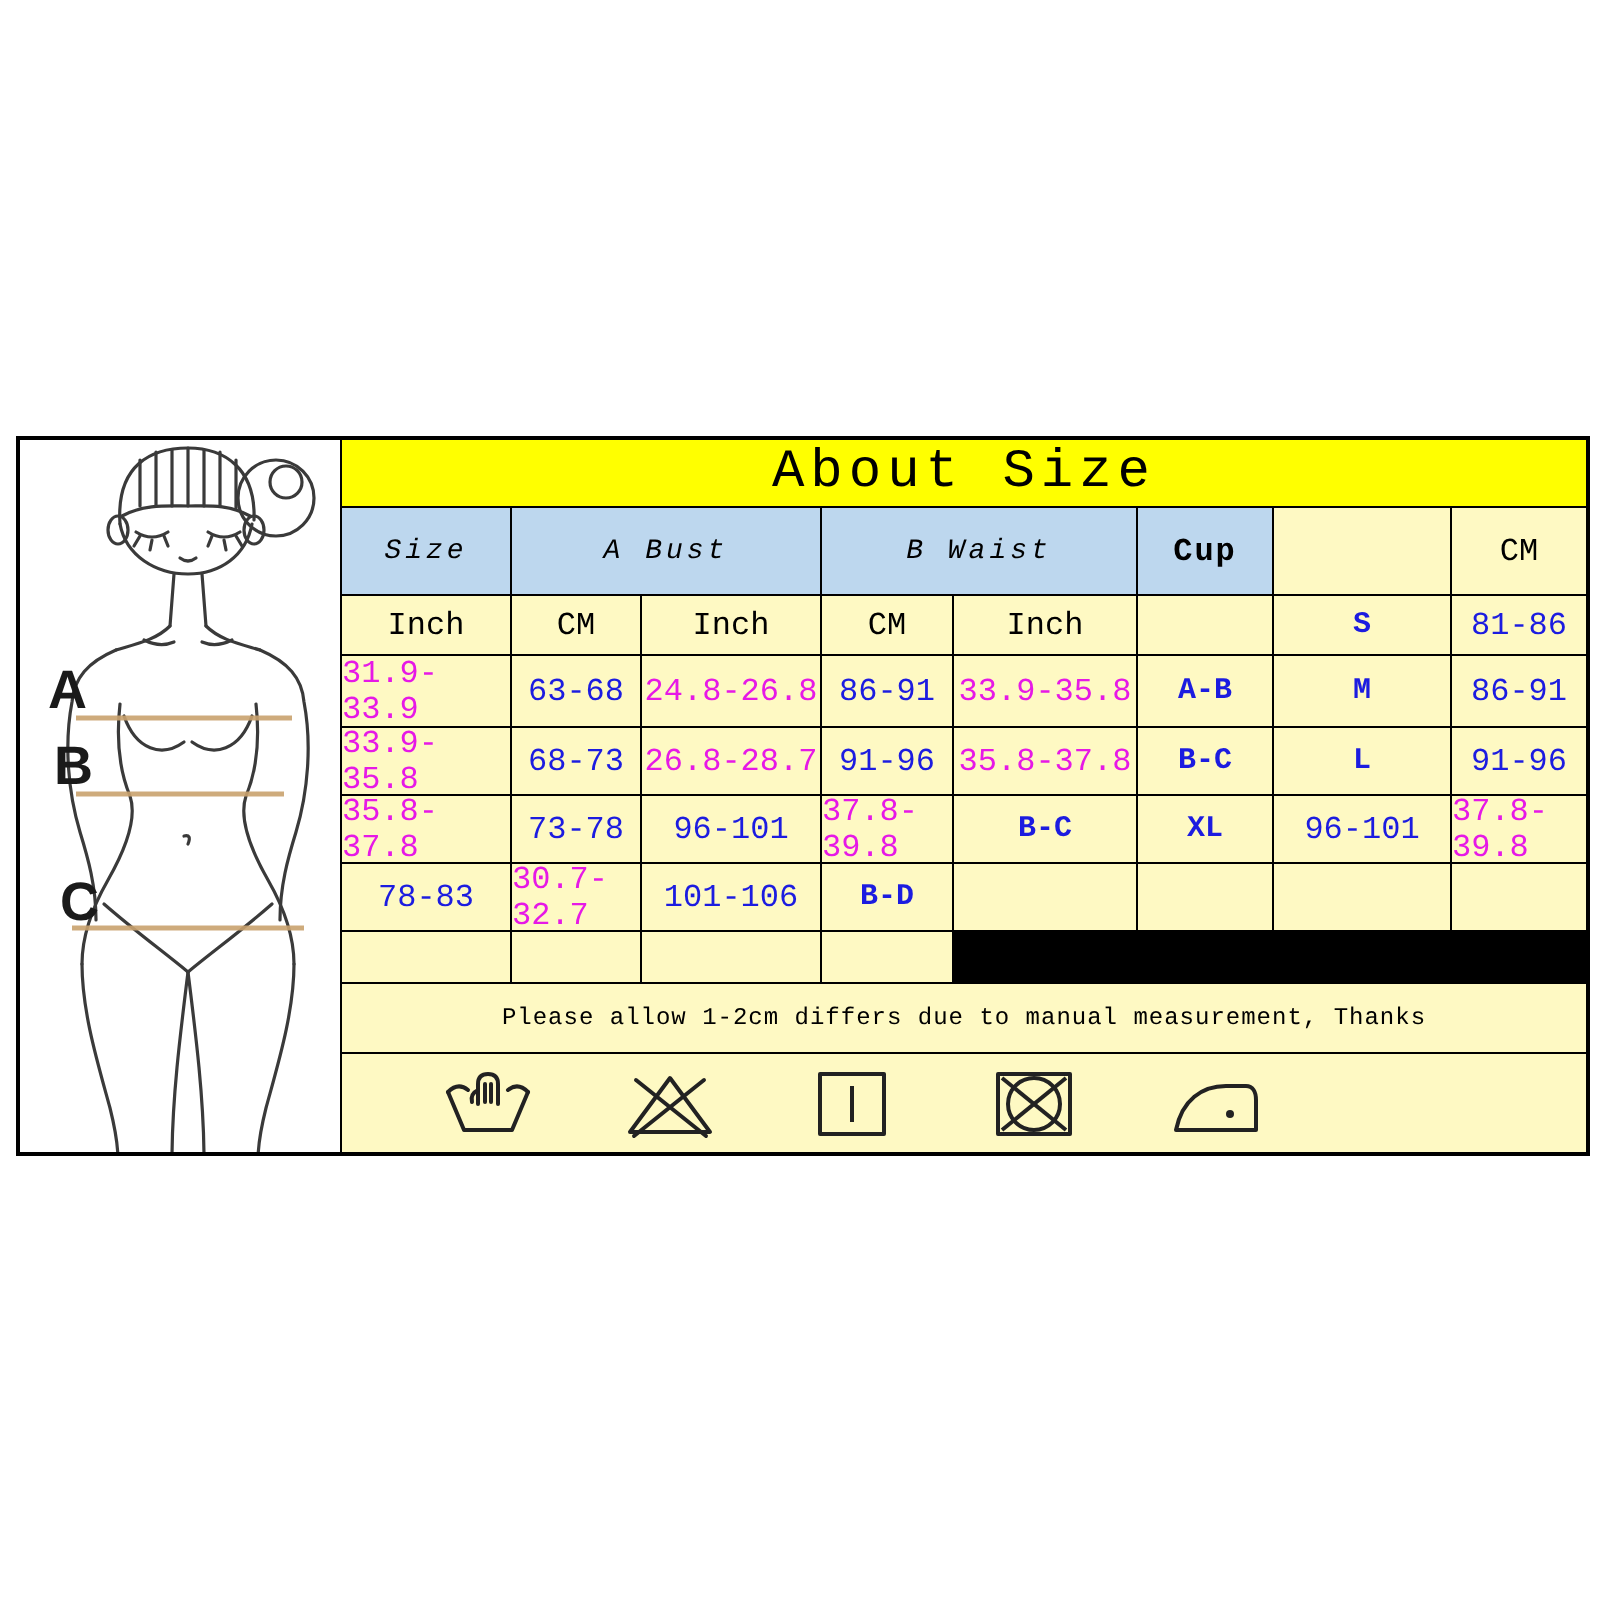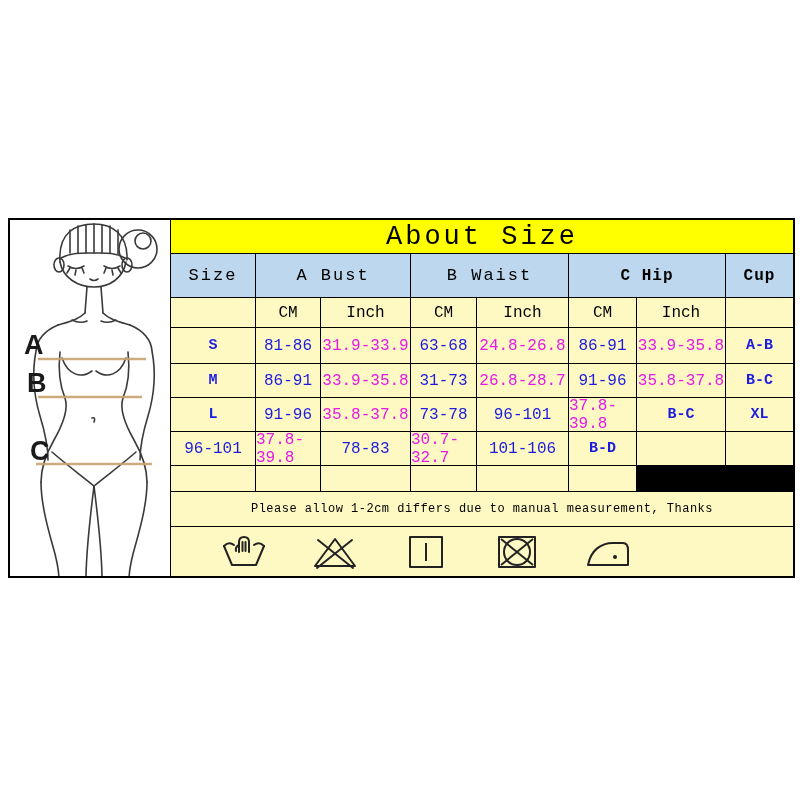--- a/index.html
+++ b/index.html
@@ -18,21 +18,21 @@
   .size-grid{
     flex:1;display:grid;background:#000;gap:1px;box-sizing:border-box;
     grid-template-columns:84px 64px 89px 65px 91px 67px 88px 1fr;
     grid-template-rows:33px 43px 29px 35px 33px 33px 33px 25px 34px 1fr;
   }
   .cell{background:#fef9c3;display:flex;align-items:center;justify-content:center;overflow:hidden;}
   .span2{grid-column:span 2;}
   .full{grid-column:1 / -1;}
   .banner{background:var(--banner-bg,#ffff00);font-size:27px;letter-spacing:3px;font-weight:500;}
   .hdr-row{background:var(--header-bg,#bdd7ee);}
-  .hdr{font-size:17px;letter-spacing:2px;}
+  .hdr{font-size:14px;letter-spacing:2px;font-style:italic;}
   .hdr-sm{font-size:16px;font-weight:bold;letter-spacing:1px;}
   .unit{font-size:16px;}
   .cm{color:var(--cm-text,#1c1ce0);font-size:16px;text-align:center;}
   .inch{color:var(--inch-text,#e619e6);font-size:16px;}
   .key{color:var(--cm-text,#1c1ce0);font-size:15px;font-weight:bold;}
   .note{font-size:12px;letter-spacing:0.5px;}
   .icons{justify-content:flex-start;padding-left:50px;gap:45px;}
   .care{width:46px;height:36px;flex:0 0 46px;}
   .care svg{display:block;}
 </style>
@@ -119,21 +119,20 @@
       </svg>
     </div>
 
     <div class="size-grid">
 
       <div class="cell banner full">About Size</div>
 
       <div class="cell hdr-row hdr">Size</div>
       <div class="cell hdr-row hdr span2">A Bust</div>
       <div class="cell hdr-row hdr span2">B Waist</div>
-      <div class="cell hdr-row hdr-sm span2">C Hip</div>
       <div class="cell hdr-row hdr-sm">Cup</div>
 
       <div class="cell"></div>
       <div class="cell unit">CM</div>
       <div class="cell unit">Inch</div>
       <div class="cell unit">CM</div>
       <div class="cell unit">Inch</div>
       <div class="cell unit">CM</div>
       <div class="cell unit">Inch</div>
       <div class="cell"></div>
@@ -143,21 +142,21 @@
       <div class="cell inch">31.9-33.9</div>
       <div class="cell cm">63-68</div>
       <div class="cell inch">24.8-26.8</div>
       <div class="cell cm">86-91</div>
       <div class="cell inch">33.9-35.8</div>
       <div class="cell key">A-B</div>
 
       <div class="cell key">M</div>
       <div class="cell cm">86-91</div>
       <div class="cell inch">33.9-35.8</div>
-      <div class="cell cm">31-73</div>
+      <div class="cell cm">68-73</div>
       <div class="cell inch">26.8-28.7</div>
       <div class="cell cm">91-96</div>
       <div class="cell inch">35.8-37.8</div>
       <div class="cell key">B-C</div>
 
       <div class="cell key">L</div>
       <div class="cell cm">91-96</div>
       <div class="cell inch">35.8-37.8</div>
       <div class="cell cm">73-78</div>
       <div class="cell cm">96-101</div>

